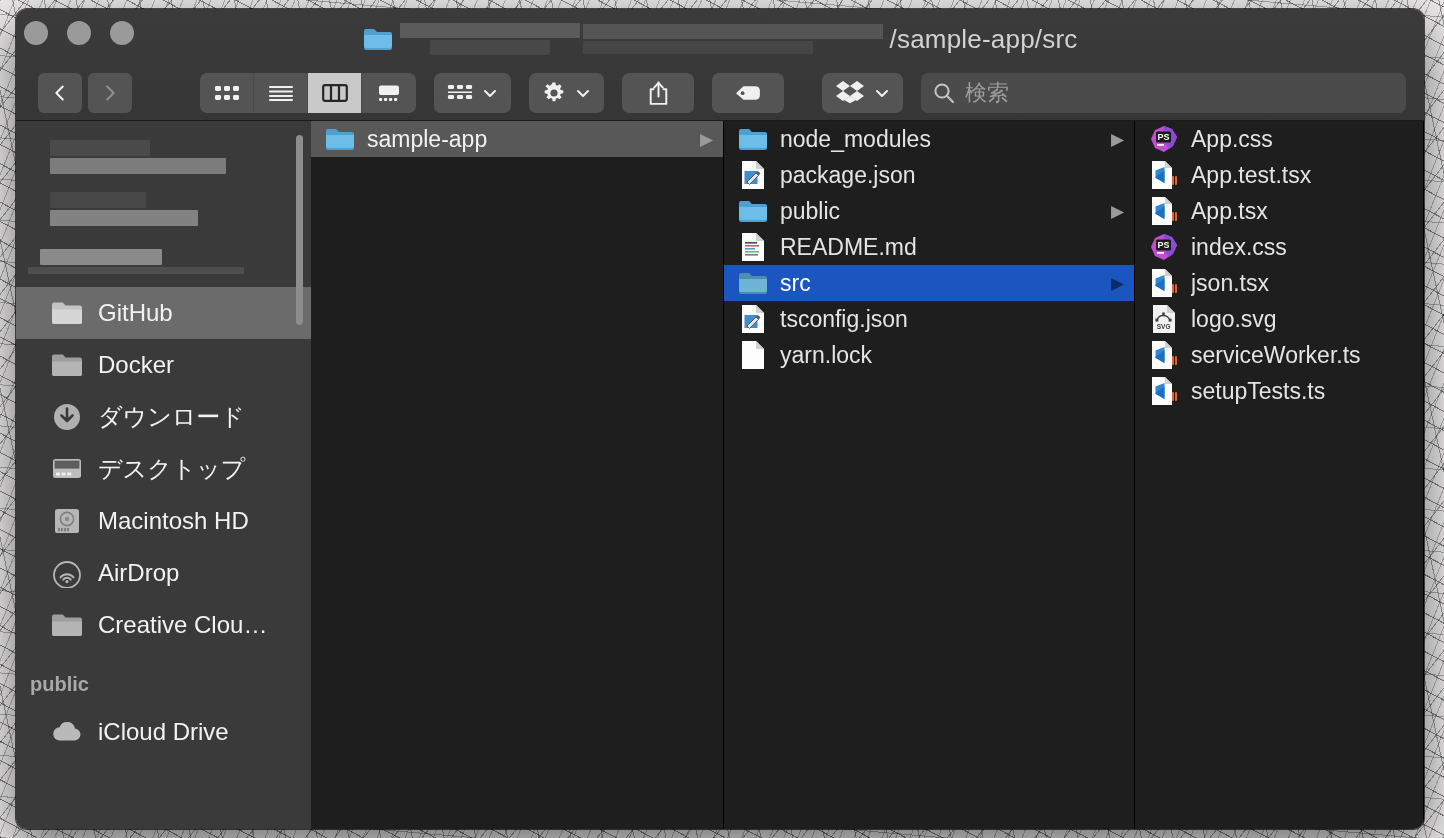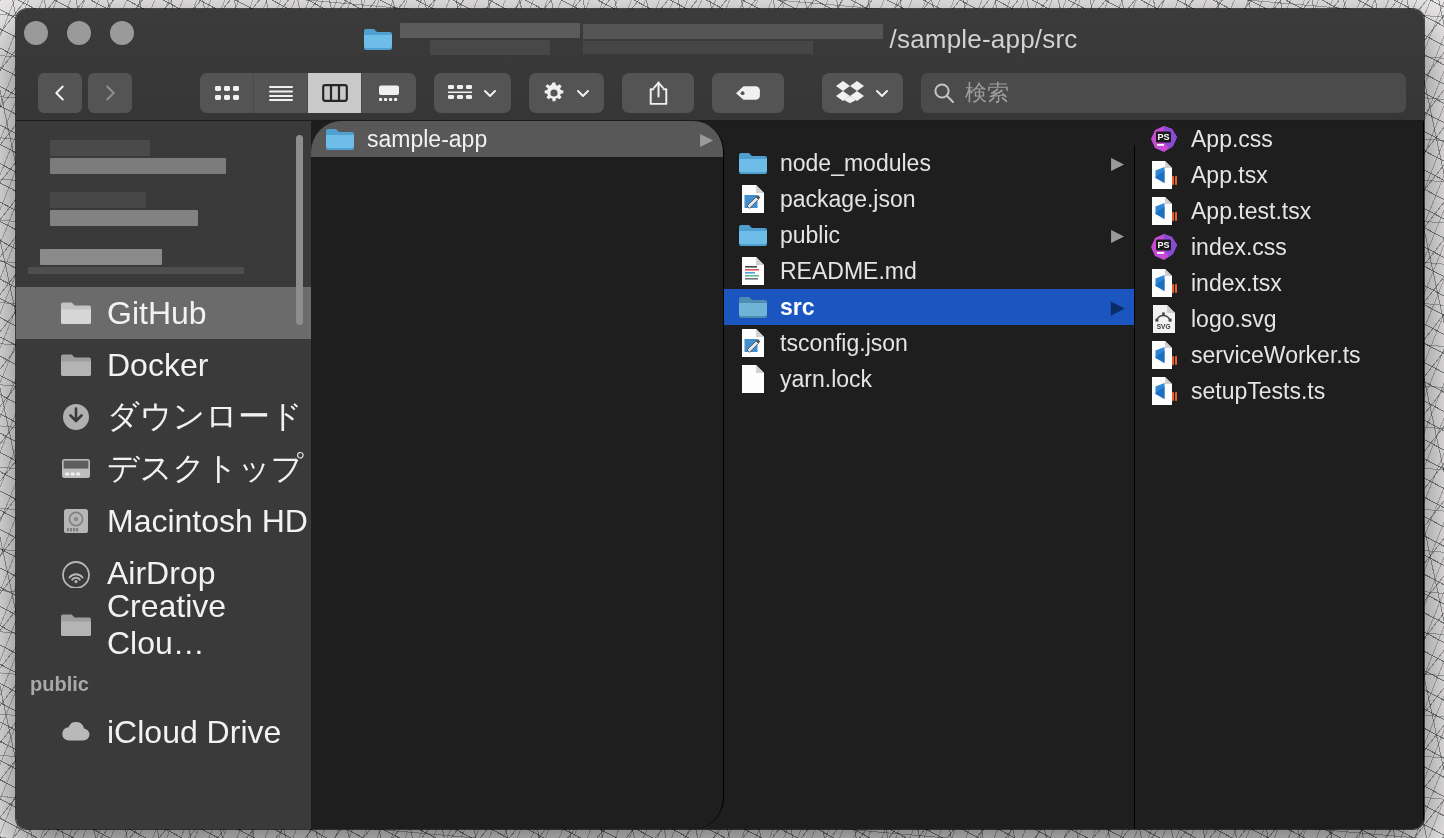--- a/index.html
+++ b/index.html
@@ -105,46 +105,46 @@
   
   #sidebar {
     width:295px; flex:0 0 295px; background:#3a3a3a;
     padding-top:10px; position:relative; overflow:hidden;
   }
   .sb-head {
     font-size:20px; color:#a9a9a9; padding:6px 0 10px 14px; font-weight:600;
   }
   .sb-item {
     height:52px; display:flex; align-items:center; gap:14px;
-    padding-left:43px; color:#f2f2f2; font-size:32px;
+    padding-left:34px; color:#f2f2f2; font-size:24px;
   }
   .sb-item.selected { background:#6b6b6b; }
   .sb-icon { width:34px; height:30px; flex:0 0 34px;
              display:flex; align-items:center; justify-content:center; }
   .sb-blur { height:52px; display:flex; align-items:center; padding-left:34px; }
   .sb-blur .chunks { display:flex; flex-direction:column; gap:2px; }
   .sb-blur .chunks span { height:16px; display:block; border-radius:1px; }
   #sb-scroll {
     position:absolute; right:8px; top:14px; width:7px; height:190px;
     background:#8d8d8d; border-radius:4px;
   }
 
   
   #columns { flex:1; display:flex; background:#1e1e1e; min-width:0; }
   .column { border-right:1px solid #000; overflow:hidden; }
-  #col1 { width:413px; flex:0 0 413px;border-radius:31px; }
-  #col2 { width:411px; flex:0 0 411px;margin-top:24px; }
+  #col1 { width:413px; flex:0 0 413px; }
+  #col2 { width:411px; flex:0 0 411px; }
   #col3 { flex:1; }
 
   .row {
     height:36px; display:flex; align-items:center; gap:12px;
     padding:0 10px 0 14px; color:#e4e4e4; font-size:23px;
     white-space:nowrap;
   }
-  .row.sel-blue { background:#1b55c0; color:#fff;font-weight:bold; }
+  .row.sel-blue { background:#1b55c0; color:#fff; }
   .row.sel-gray { background:#585858; color:#f2f2f2; }
   .row .fname { flex:1; overflow:hidden; text-overflow:ellipsis; }
   .row .arrow { font-size:17px; color:#9a9a9a; flex:0 0 auto; }
   .row.sel-blue .arrow { color:#0b2c68; }
   .ficon { width:30px; height:30px; flex:0 0 30px;
            display:flex; align-items:center; justify-content:center; }
 
   svg { display:block; }
 </style>
 </head>
@@ -556,37 +556,37 @@
               <path d="M2 1h13l7 7v21H2z" fill="#fdfdfd"></path>
               <path d="M15 1l7 7h-7z" fill="#d0d0d0"></path>
               <path d="M5.5 10.5l9-4.5v18l-9-4.5z" fill="#2f87d4" transform="translate(0,2) scale(1,0.82)"></path>
               <path d="M5 16.5l9.5-7 .01 12.8z" fill="#1d6fbf" transform="translate(0,1)"></path>
               <g fill="#e8602e">
                 <rect x="22" y="16" width="2" height="9" rx=".8"></rect>
                 <rect x="25" y="16" width="2" height="9" rx=".8"></rect>
               </g>
             </svg>
           </span>
-          <span class="fname">App.tsx</span>
+          <span class="fname">App.test.tsx</span>
         </div>
 
         <div class="row">
           <span class="ficon">
             <svg viewBox="0 0 28 30" width="28" height="30">
               <path d="M2 1h13l7 7v21H2z" fill="#fdfdfd"></path>
               <path d="M15 1l7 7h-7z" fill="#d0d0d0"></path>
               <path d="M5.5 10.5l9-4.5v18l-9-4.5z" fill="#2f87d4" transform="translate(0,2) scale(1,0.82)"></path>
               <path d="M5 16.5l9.5-7 .01 12.8z" fill="#1d6fbf" transform="translate(0,1)"></path>
               <g fill="#e8602e">
                 <rect x="22" y="16" width="2" height="9" rx=".8"></rect>
                 <rect x="25" y="16" width="2" height="9" rx=".8"></rect>
               </g>
             </svg>
           </span>
-          <span class="fname">App.test.tsx</span>
+          <span class="fname">App.tsx</span>
         </div>
 
         <div class="row">
           <span class="ficon">
             <svg viewBox="0 0 28 28" width="28" height="28">
               <path d="M14 1l8 3 5 8-4 9-9 6-9-4-4-9 4-9z" fill="#c54bd4"></path>
               <path d="M14 1l8 3 5 8-4 9-4 3-6-9z" fill="#8a4bd4"></path>
               <rect x="6" y="6.5" width="15" height="11" rx="1.6" fill="#1a1a1a"></rect>
               <text x="13.5" y="15.4" font-family="'Liberation Sans',sans-serif" font-size="9" font-weight="bold" fill="#fff" text-anchor="middle">PS</text>
               <rect x="7" y="19" width="7" height="1.8" fill="#fff"></rect>
@@ -601,21 +601,21 @@
               <path d="M2 1h13l7 7v21H2z" fill="#fdfdfd"></path>
               <path d="M15 1l7 7h-7z" fill="#d0d0d0"></path>
               <path d="M5.5 10.5l9-4.5v18l-9-4.5z" fill="#2f87d4" transform="translate(0,2) scale(1,0.82)"></path>
               <path d="M5 16.5l9.5-7 .01 12.8z" fill="#1d6fbf" transform="translate(0,1)"></path>
               <g fill="#e8602e">
                 <rect x="22" y="16" width="2" height="9" rx=".8"></rect>
                 <rect x="25" y="16" width="2" height="9" rx=".8"></rect>
               </g>
             </svg>
           </span>
-          <span class="fname">index.tsx</span>
+          <span class="fname">json.tsx</span>
         </div>
 
         <div class="row">
           <span class="ficon">
             <svg viewBox="0 0 26 30" width="26" height="30">
               <path d="M2 1h14l8 8v20H2z" fill="#f2f2f2"></path>
               <path d="M16 1l8 8h-8z" fill="#cfcfcf"></path>
               <path d="M6 16c2-6 10-6 13 0" fill="none" stroke="#444" stroke-width="1.3"></path>
               <g fill="#444">
                 <rect x="4.4" y="14.6" width="3" height="3"></rect>

